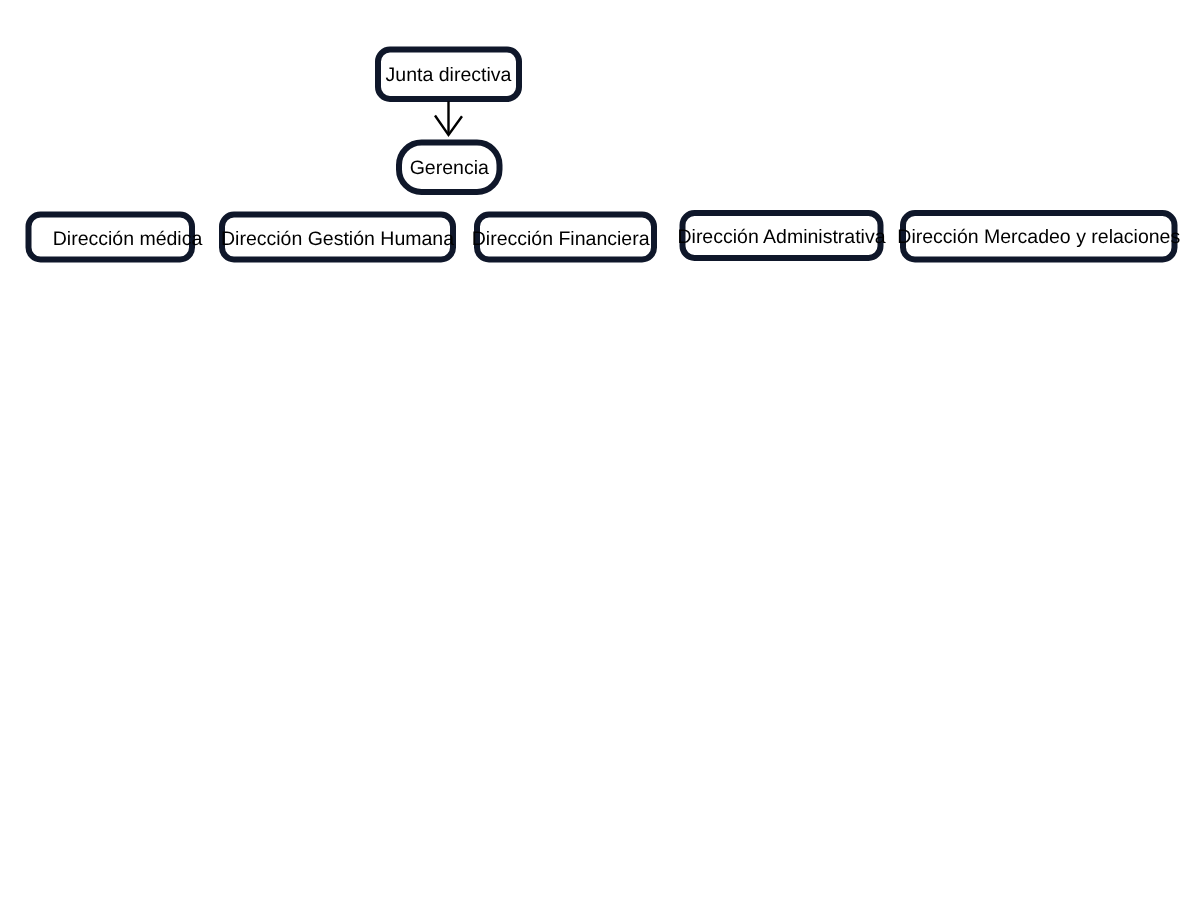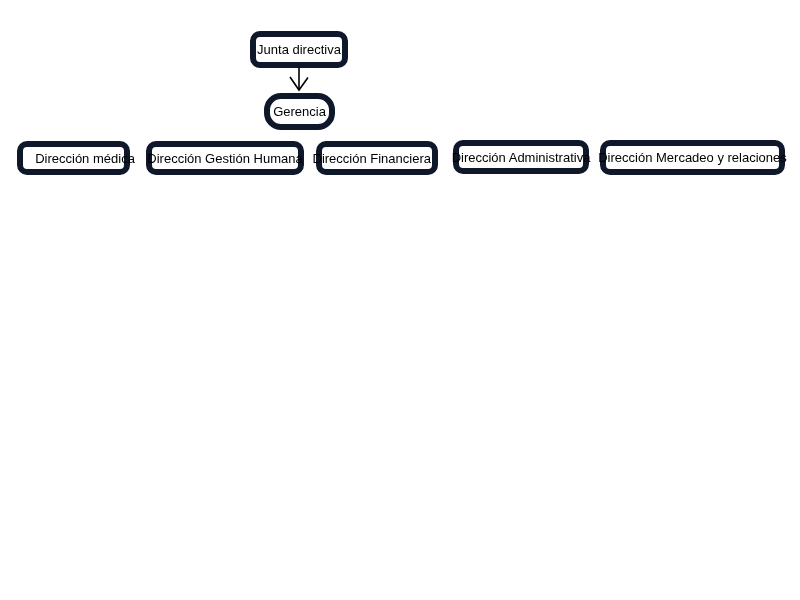--- a/index.html
+++ b/index.html
@@ -7,21 +7,21 @@
     position: relative;
     width: 800px;
     height: 600px;
     background: #ffffff;
     font-family: "Liberation Sans", sans-serif;
     overflow: hidden;
   }
   .node {
     position: absolute;
     box-sizing: border-box;
-    border: 6px solid #0f172a;
+    border: 4px solid #0f172a;
     border-radius: 10px;
     background: #ffffff;
     color: #000000;
     display: flex;
     align-items: center;
     justify-content: center;
     font-size: 13px;
     line-height: 1;
     white-space: nowrap;
     cursor: default;

